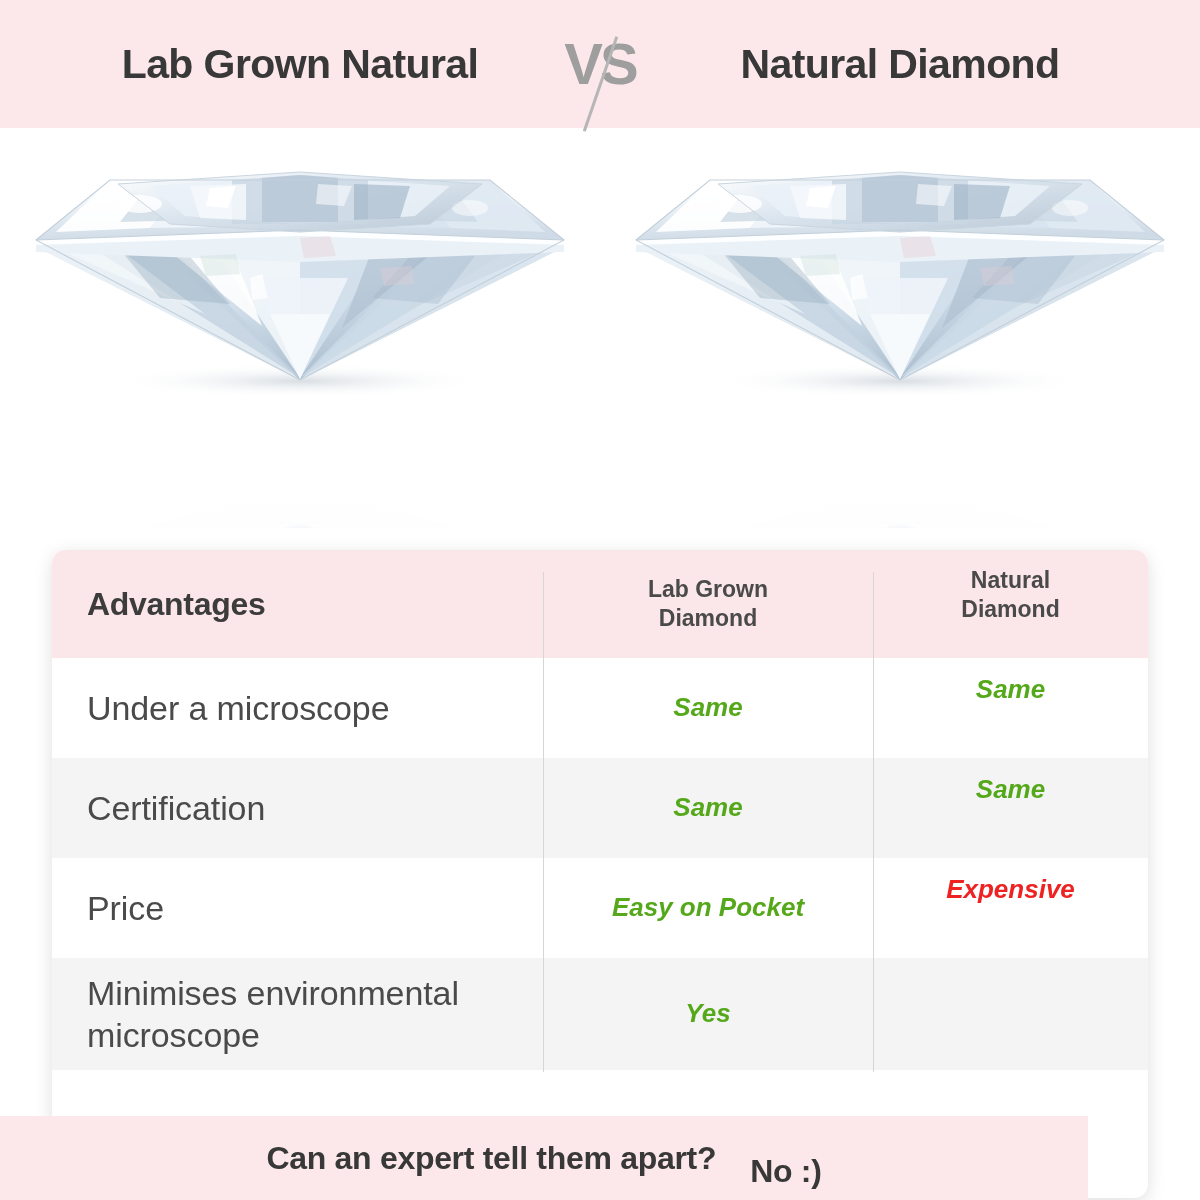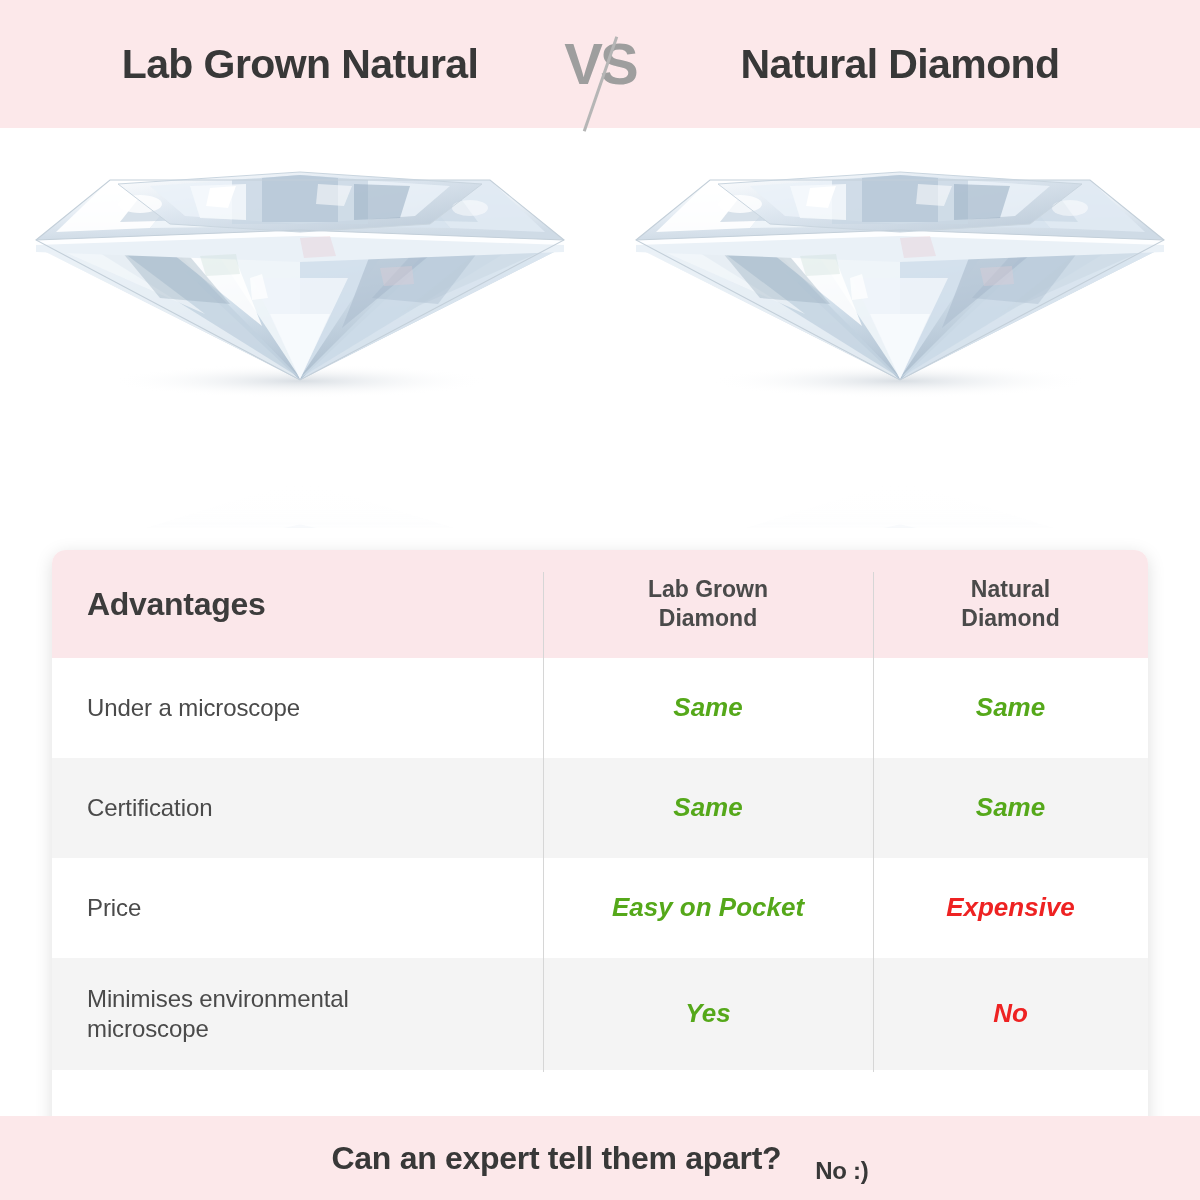--- a/index.html
+++ b/index.html
@@ -128,40 +128,39 @@
   .cell-v1 {
     width: 330px;
     display: flex;
     align-items: center;
     justify-content: center;
     padding: 0 26px;
   }
   .cell-v2 {
     width: 275px;
     display: flex;
-    align-items: center;
     justify-content: center;
-    padding: 5px 10px;
+    padding: 16px 10px;
   }
 
   .hdr-main {
     font-size: 32px;
     font-weight: bold;
     color: #3c3c3c;
     letter-spacing: -0.3px;
   }
   .hdr-col {
     font-size: 23px;
     font-weight: bold;
     color: #4a4a4a;
     text-align: center;
     line-height: 1.26;
   }
   .row-label {
-    font-size: 24px;
+    font-size: 34px;
     color: #4a4a4a;
     line-height: 1.24;
     letter-spacing: -0.1px;
   }
   .val {
     font-size: 26px;
     font-weight: bold;
     text-align: center;
     line-height: 1.2;
     font-style: italic;
@@ -178,36 +177,36 @@
     background: #d6d6d6;
     z-index: 3;
   }
   .vdiv.a { left: 491px; top: 22px; height: 500px; }
   .vdiv.b { left: 821px; top: 22px; height: 500px; }
 
   
   .bottom-banner {
     position: absolute;
     left: 0; top: 1116px;
-    width: 1200px;
+    width: 1088px;
     height: 84px;
     background: #fce8ea;
     display: flex;
     align-items: center;
     justify-content: center;
     gap: 34px;
   }
   .bottom-q {
     font-size: 32px;
     font-weight: bold;
     color: #383838;
     letter-spacing: -0.3px;
   }
   .bottom-a {
-    font-size: 24px;
+    font-size: 32px;
     font-weight: bold;
     color: #383838;
     letter-spacing: -0.3px;
     margin-top: 26px;
   }
 </style>
 </head>
 <body>
 
 <div class="page">
@@ -461,23 +460,20 @@
     <div class="trow tbody-row alt tall">
       <div class="cell-label">
         <span class="row-label">
           <span>Minimises environmental</span><br>
           <span>microscope</span>
         </span>
       </div>
       <div class="cell-v1">
         <span class="val green">Yes</span>
       </div>
-      <div class="cell-v2">
-        <span class="val red">No</span>
-      </div>
     </div>
 
   </div>
 
   <div class="bottom-banner">
     <span class="bottom-q">Can an expert tell them apart?</span>
     <span class="bottom-a">No :)</span>
   </div>
 
 </div>

